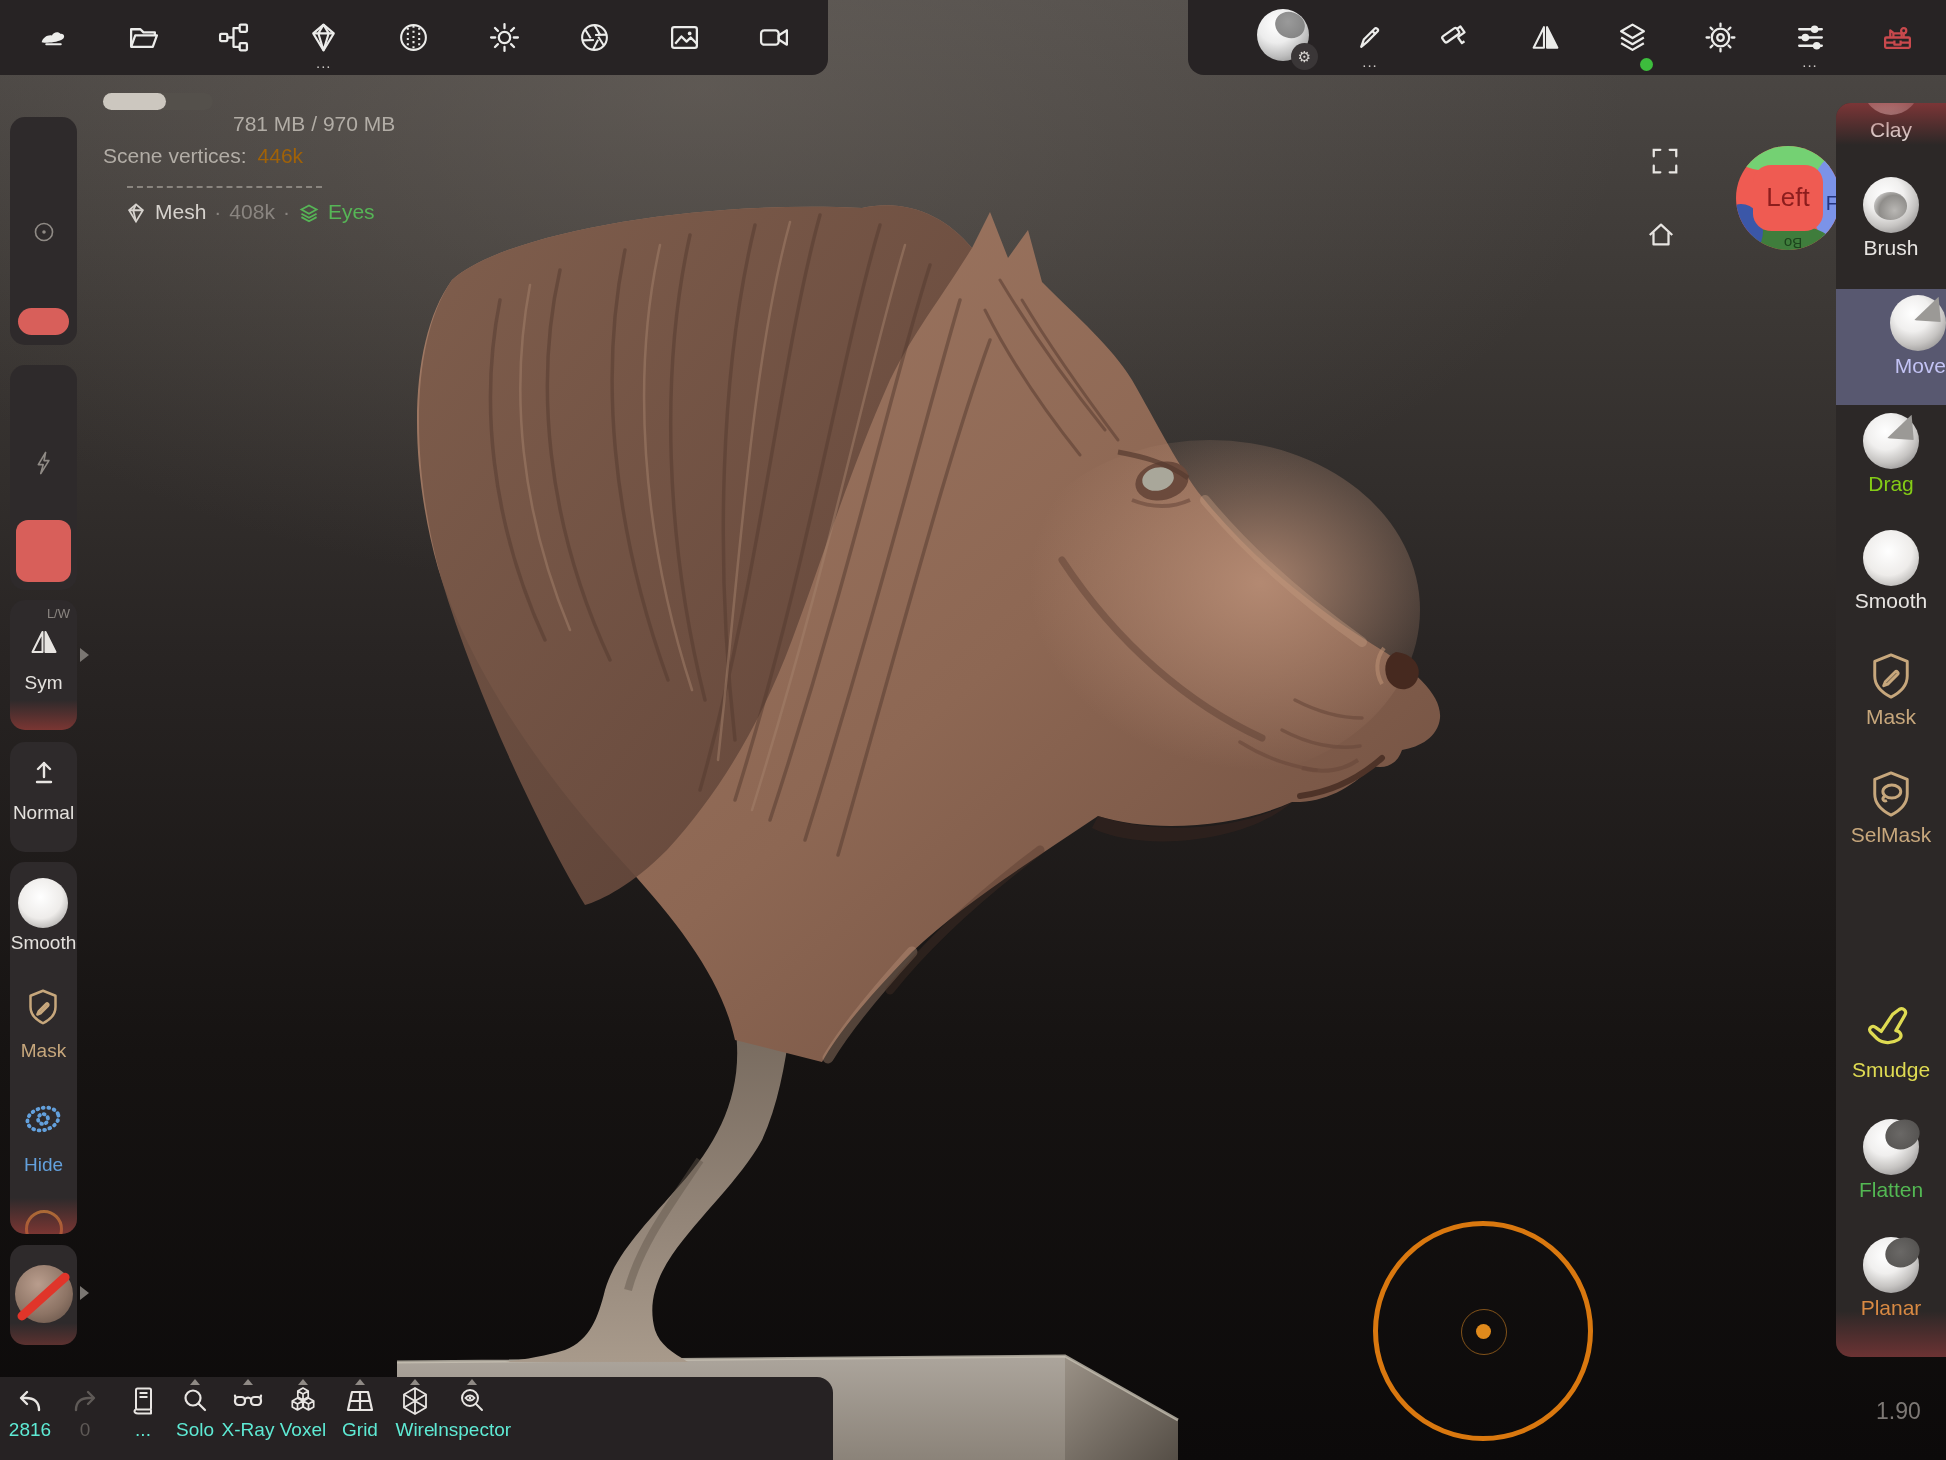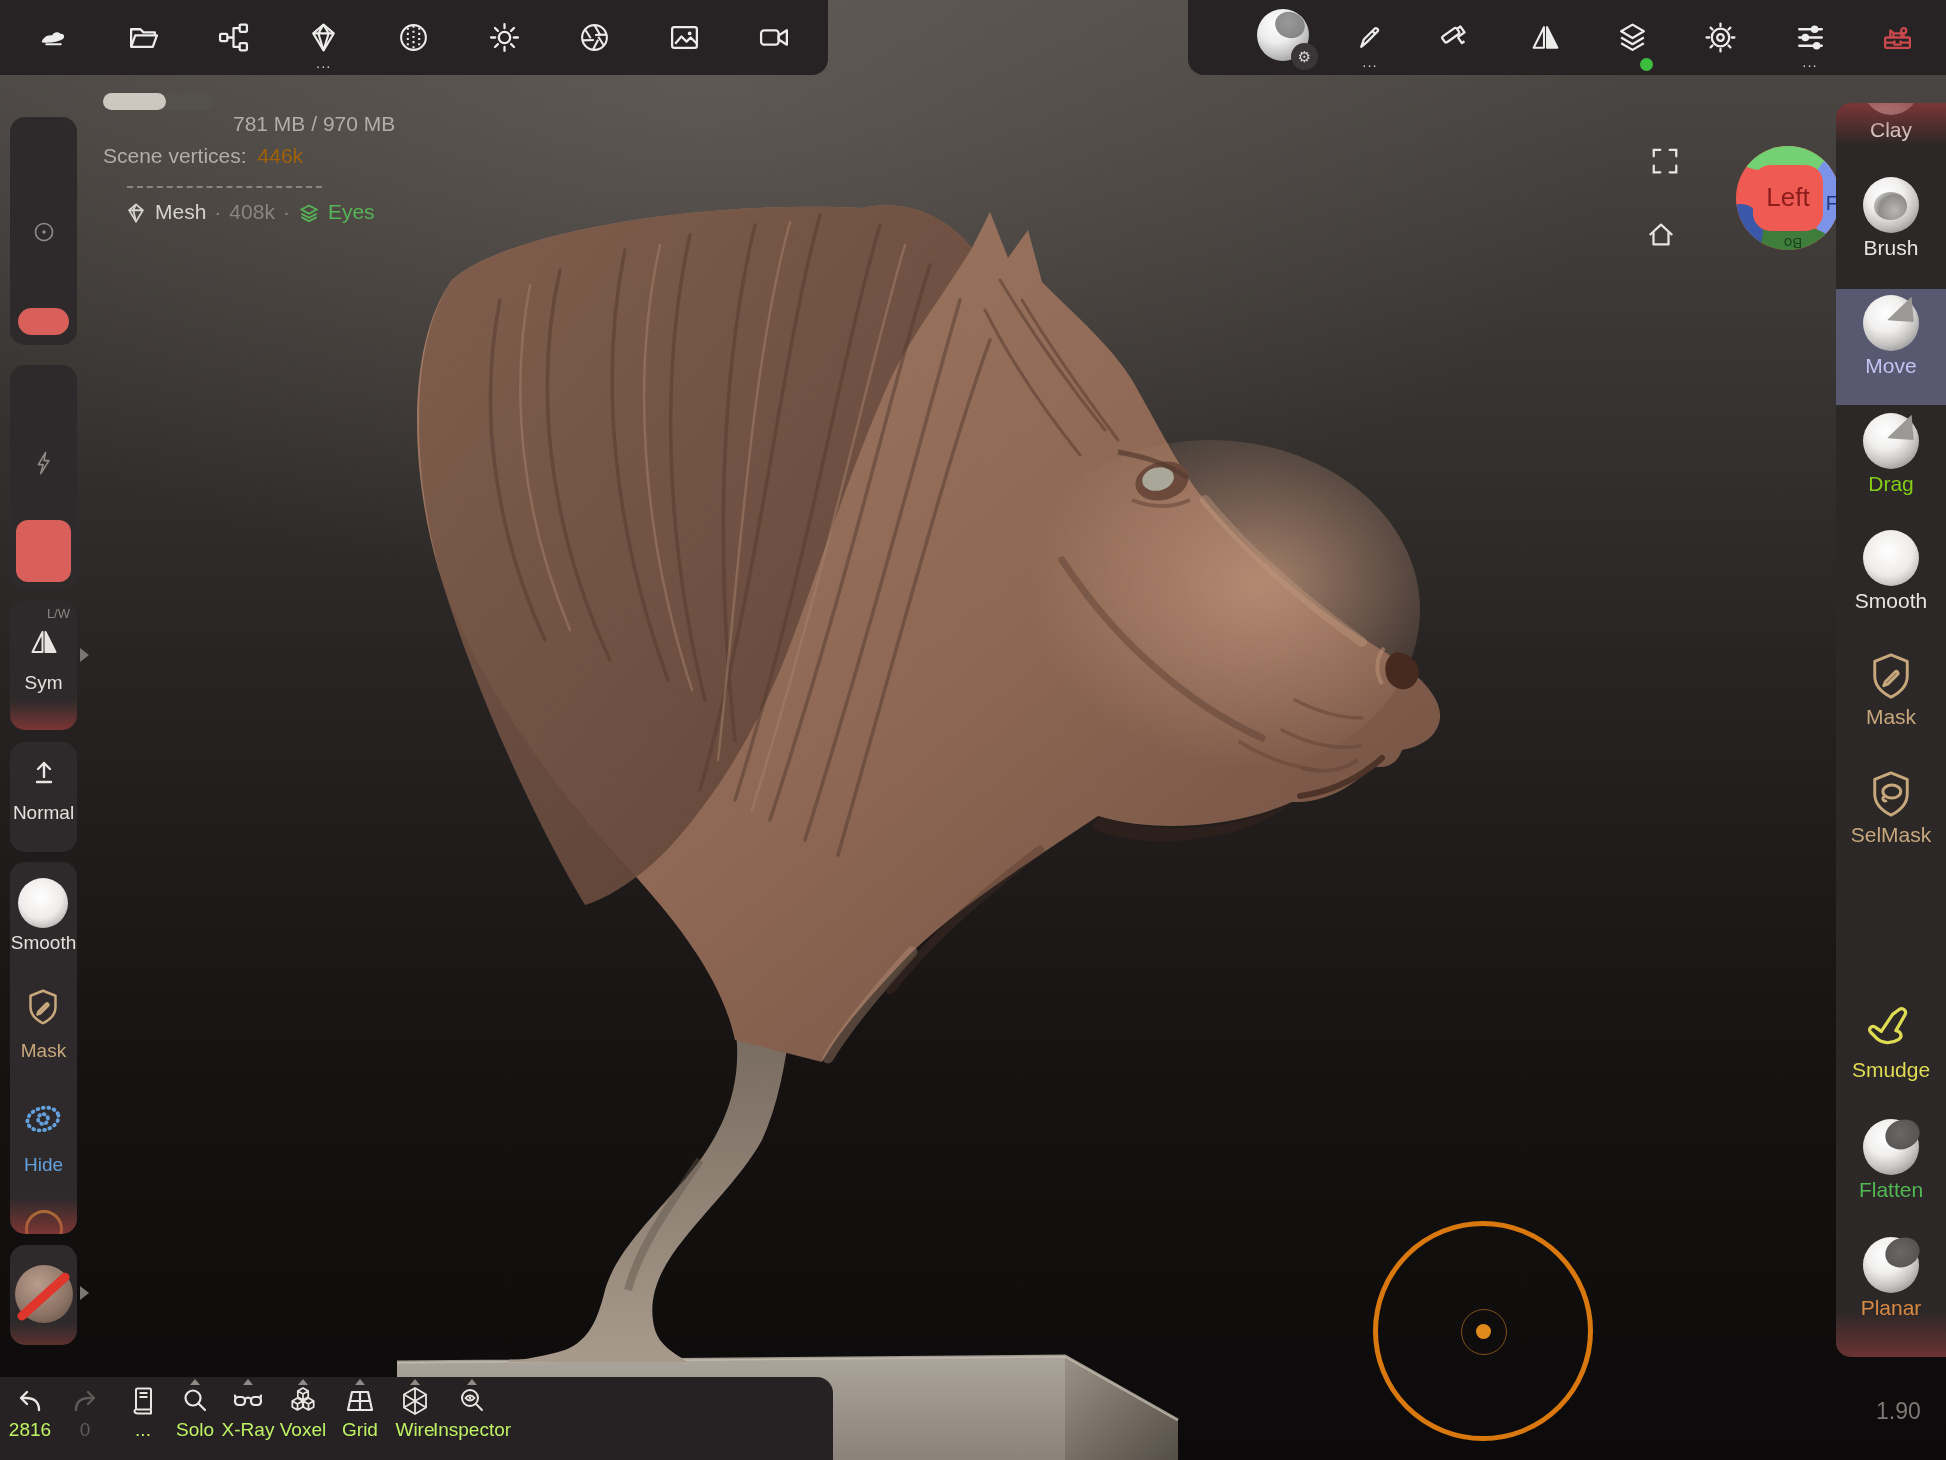--- a/index.html
+++ b/index.html
@@ -77,29 +77,29 @@
     background:radial-gradient(circle at 40% 40%,#f6a62e,#e08414);transform:rotate(-18deg);}
   #nomat-ball{width:58px;height:58px;border-radius:50%;position:relative;
     background:radial-gradient(circle at 40% 33%,#b99d8d,#8d7465 58%,#5c4a40 100%);}
   #nomat-ball .slash{position:absolute;left:-8%;top:46%;width:116%;height:9px;border-radius:5px;background:#e0352a;transform:rotate(-42deg);}
   #hidden-next-tool{position:absolute;left:50%;bottom:-14px;transform:translateX(-50%);width:32px;height:32px;border-radius:50%;border:3px solid #c98a3a;opacity:.8;}
   
   #rightbar{left:1836px;top:103px;width:110px;height:1254px;background:#2c2827;border-radius:15px 0 0 15px;overflow:hidden;}
   #rightbar .fadeT{position:absolute;left:0;right:0;top:0;height:42px;background:linear-gradient(to bottom,rgba(150,58,60,.75),rgba(150,58,60,0));pointer-events:none;z-index:3;}
   #rightbar .fadeB{position:absolute;left:0;right:0;bottom:0;height:46px;background:linear-gradient(to top,rgba(150,58,60,.6),rgba(150,58,60,0));pointer-events:none;z-index:3;}
   .rtool{position:absolute;left:0;width:110px;height:116px;display:flex;flex-direction:column;align-items:center;}
-  .rtool.selected{background:#585870;}
+  .rtool.selected{background:#585870;align-items:flex-end;}
   .rtool .thumb{width:56px;height:56px;margin-top:6px;}
   .rtool .lbl{margin-top:3px;font-size:21px;}
   .rtool svg.big{width:52px;height:52px;}
   
   #bottombar{left:0;top:1377px;width:833px;height:83px;background:#262223;border-radius:0 16px 0 0;}
   .bb-item{position:absolute;top:8px;width:70px;display:flex;flex-direction:column;align-items:center;color:#e8e5e2;}
   .bb-item svg{width:32px;height:32px;}
-  .bb-item .cap{font-size:19px;margin-top:2px;color:#bef264;}
+  .bb-item .cap{font-size:19px;margin-top:2px;color:#5eead4;}
   .bb-item.dim, .bb-item.dim .cap{color:#5f5a57;}
   .tri-up{position:absolute;top:2px;width:0;height:0;border-left:5px solid transparent;border-right:5px solid transparent;border-bottom:6px solid #8f8a85;}
   
   #zoomval{left:1876px;top:1398px;font-size:23px;color:#7d7875;}
   #cursor{left:1373px;top:1221px;width:210px;height:210px;border-radius:50%;border:5px solid var(--cursor-orange);}
   #cursor .inner{position:absolute;left:50%;top:50%;width:44px;height:44px;margin:-22px 0 0 -22px;border-radius:50%;border:1.5px solid rgba(222,138,36,.55);}
   #cursor .dot{position:absolute;left:50%;top:50%;width:15px;height:15px;margin:-7.5px 0 0 -7.5px;border-radius:50%;background:#e08a1c;}
   svg.icon{display:block;}
 </style>
 </head>

